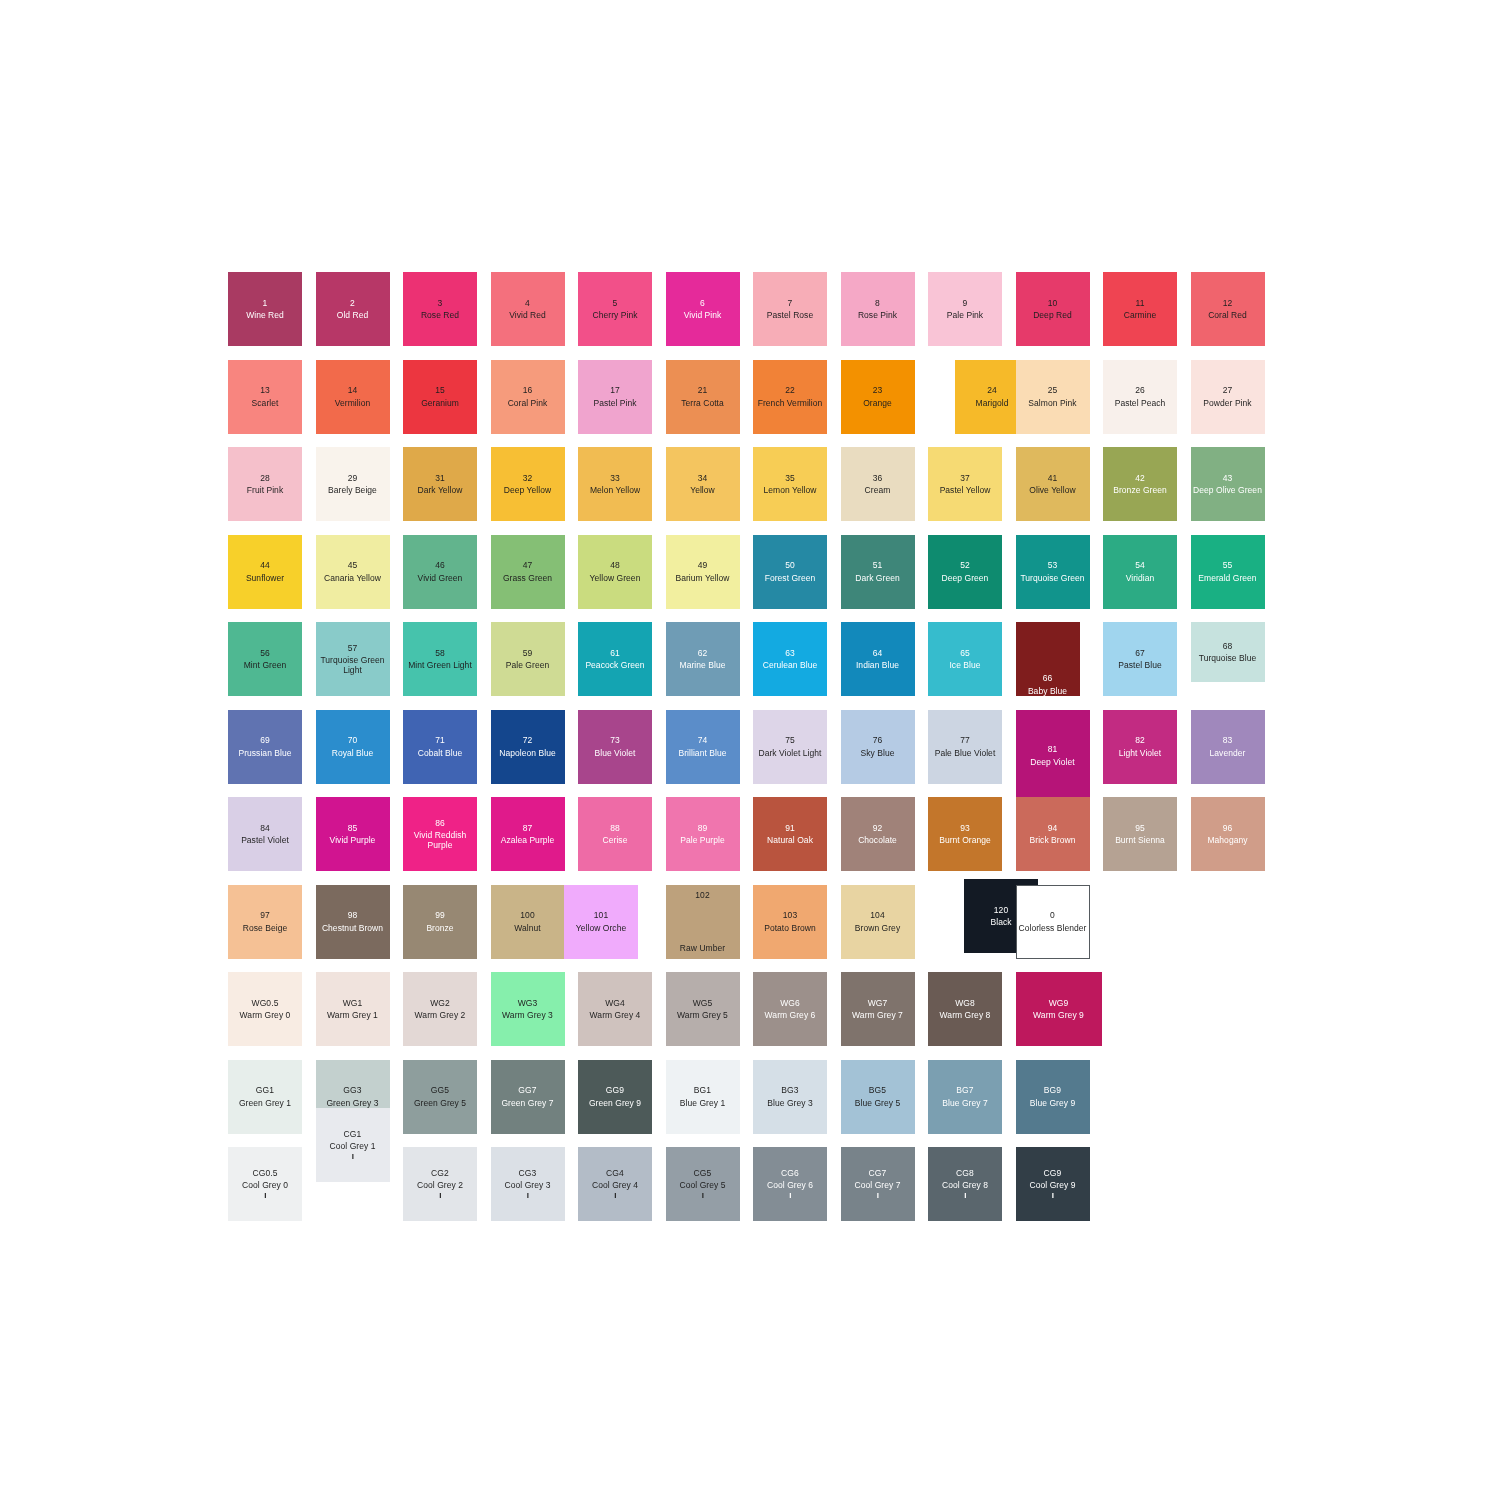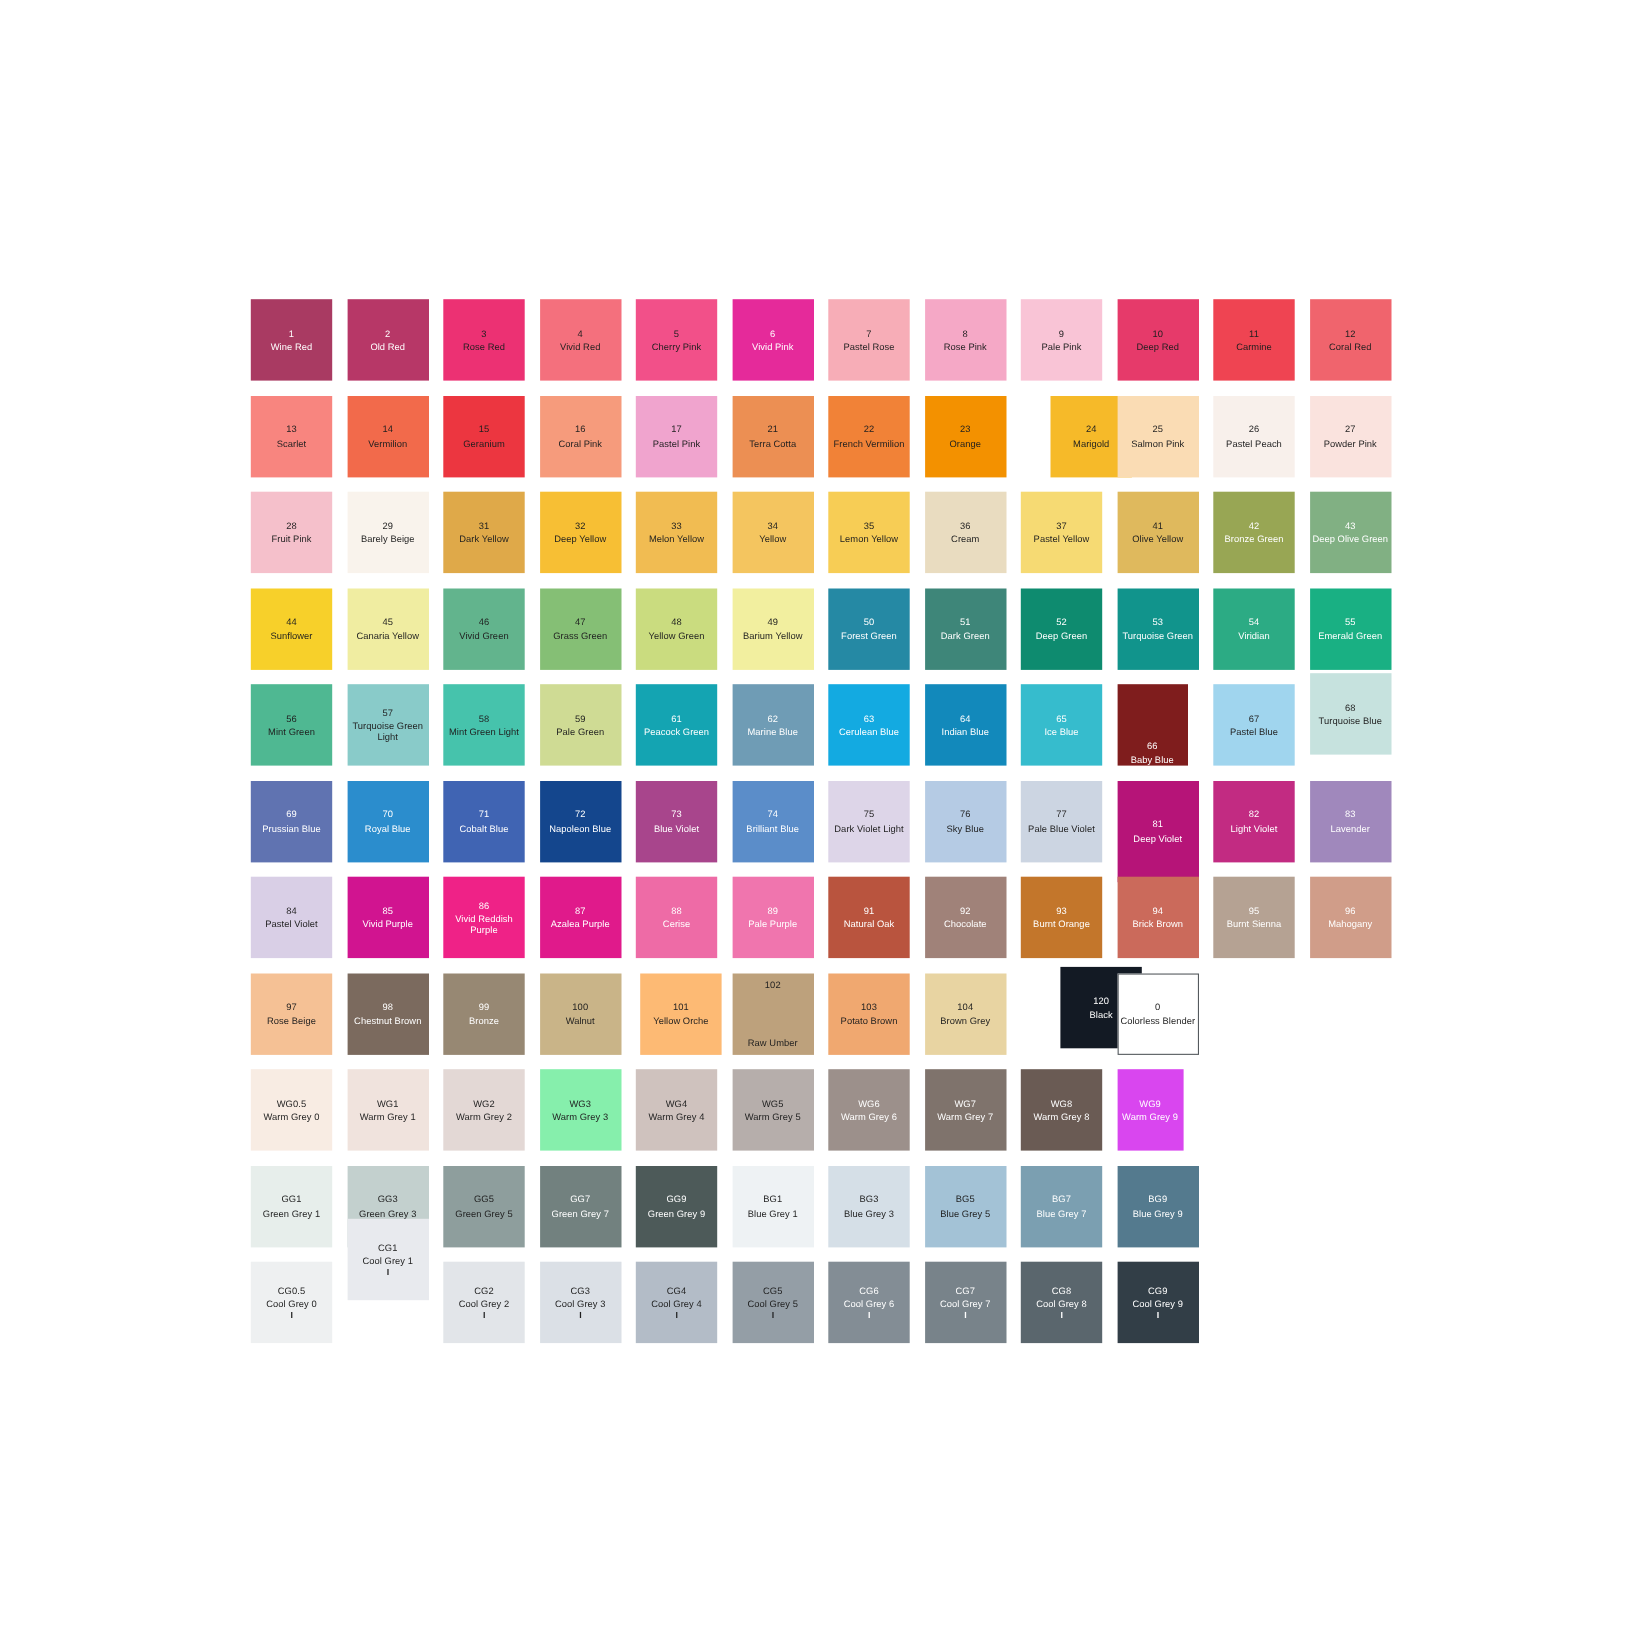--- a/index.html
+++ b/index.html
@@ -304,21 +304,21 @@
         <div class="sw-name">Ice Blue</div>
       </div>
       <div class="swatch light-text" style="left: 787.5px; top: 350px; width: 64px; height: 74px; background: #7f1d1d; justify-content: flex-end;">
         <div class="sw-code">66</div>
         <div class="sw-name">Baby Blue</div>
       </div>
       <div class="swatch dark-text" style="left: 875px; top: 350px; width: 74px; height: 74px; background: rgb(160, 213, 238);">
         <div class="sw-code">67</div>
         <div class="sw-name">Pastel Blue</div>
       </div>
-      <div class="swatch dark-text" style="left: 962.5px; top: 340px; width: 74px; height: 74px; background: rgb(198, 226, 222);">
+      <div class="swatch dark-text" style="left: 962.5px; top: 350px; width: 74px; height: 60px; background: rgb(198, 226, 222);">
         <div class="sw-code">68</div>
         <div class="sw-name">Turquoise Blue</div>
       </div>
       <div class="swatch light-text" style="left: 0px; top: 437.5px; width: 74px; height: 74px; background: rgb(96, 115, 177);">
         <div class="sw-code">69</div>
         <div class="sw-name">Prussian Blue</div>
       </div>
       <div class="swatch light-text" style="left: 87.5px; top: 437.5px; width: 74px; height: 74px; background: rgb(43, 141, 205);">
         <div class="sw-code">70</div>
         <div class="sw-name">Royal Blue</div>
@@ -420,21 +420,21 @@
         <div class="sw-name">Chestnut Brown</div>
       </div>
       <div class="swatch light-text" style="left: 175px; top: 612.5px; width: 74px; height: 74px; background: rgb(151, 136, 115);">
         <div class="sw-code">99</div>
         <div class="sw-name">Bronze</div>
       </div>
       <div class="swatch dark-text" style="left: 262.5px; top: 612.5px; width: 74px; height: 74px; background: rgb(201, 180, 136);">
         <div class="sw-code">100</div>
         <div class="sw-name">Walnut</div>
       </div>
-      <div class="swatch dark-text" style="left: 354px; top: 612.5px; width: 74px; height: 74px; background: #fdba74;">
+      <div class="swatch dark-text" style="left: 336px; top: 612.5px; width: 74px; height: 74px; background: #f0abfc;">
         <div class="sw-code">101</div>
         <div class="sw-name">Yellow Orche</div>
       </div>
       <div class="swatch dark-text" style="left: 437.5px; top: 612.5px; width: 74px; height: 74px; background: rgb(189, 161, 124); gap: 40px;">
         <div class="sw-code">102</div>
         <div class="sw-name">Raw Umber</div>
       </div>
       <div class="swatch dark-text" style="left: 525px; top: 612.5px; width: 74px; height: 74px; background: rgb(240, 168, 112);">
         <div class="sw-code">103</div>
         <div class="sw-name">Potato Brown</div>
@@ -480,21 +480,21 @@
         <div class="sw-name">Warm Grey 6</div>
       </div>
       <div class="swatch light-text" style="left: 612.5px; top: 700px; width: 74px; height: 74px; background: rgb(127, 115, 108);">
         <div class="sw-code">WG7</div>
         <div class="sw-name">Warm Grey 7</div>
       </div>
       <div class="swatch light-text" style="left: 700px; top: 700px; width: 74px; height: 74px; background: rgb(106, 91, 84);">
         <div class="sw-code">WG8</div>
         <div class="sw-name">Warm Grey 8</div>
       </div>
-      <div class="swatch light-text" style="left: 787.5px; top: 700px; width: 60px; height: 74px; background: #d946ef;">
+      <div class="swatch light-text" style="left: 787.5px; top: 700px; width: 86px; height: 74px; background: #be185d;">
         <div class="sw-code">WG9</div>
         <div class="sw-name">Warm Grey 9</div>
       </div>
       <div class="swatch dark-text" style="left: 0px; top: 787.5px; width: 74px; height: 74px; background: rgb(231, 238, 235);">
         <div class="sw-code">GG1</div>
         <div class="sw-name">Green Grey 1</div>
       </div>
       <div class="swatch dark-text" style="left: 87.5px; top: 787.5px; width: 74px; height: 74px; background: rgb(195, 208, 206);">
         <div class="sw-code">GG3</div>
         <div class="sw-name">Green Grey 3</div>

